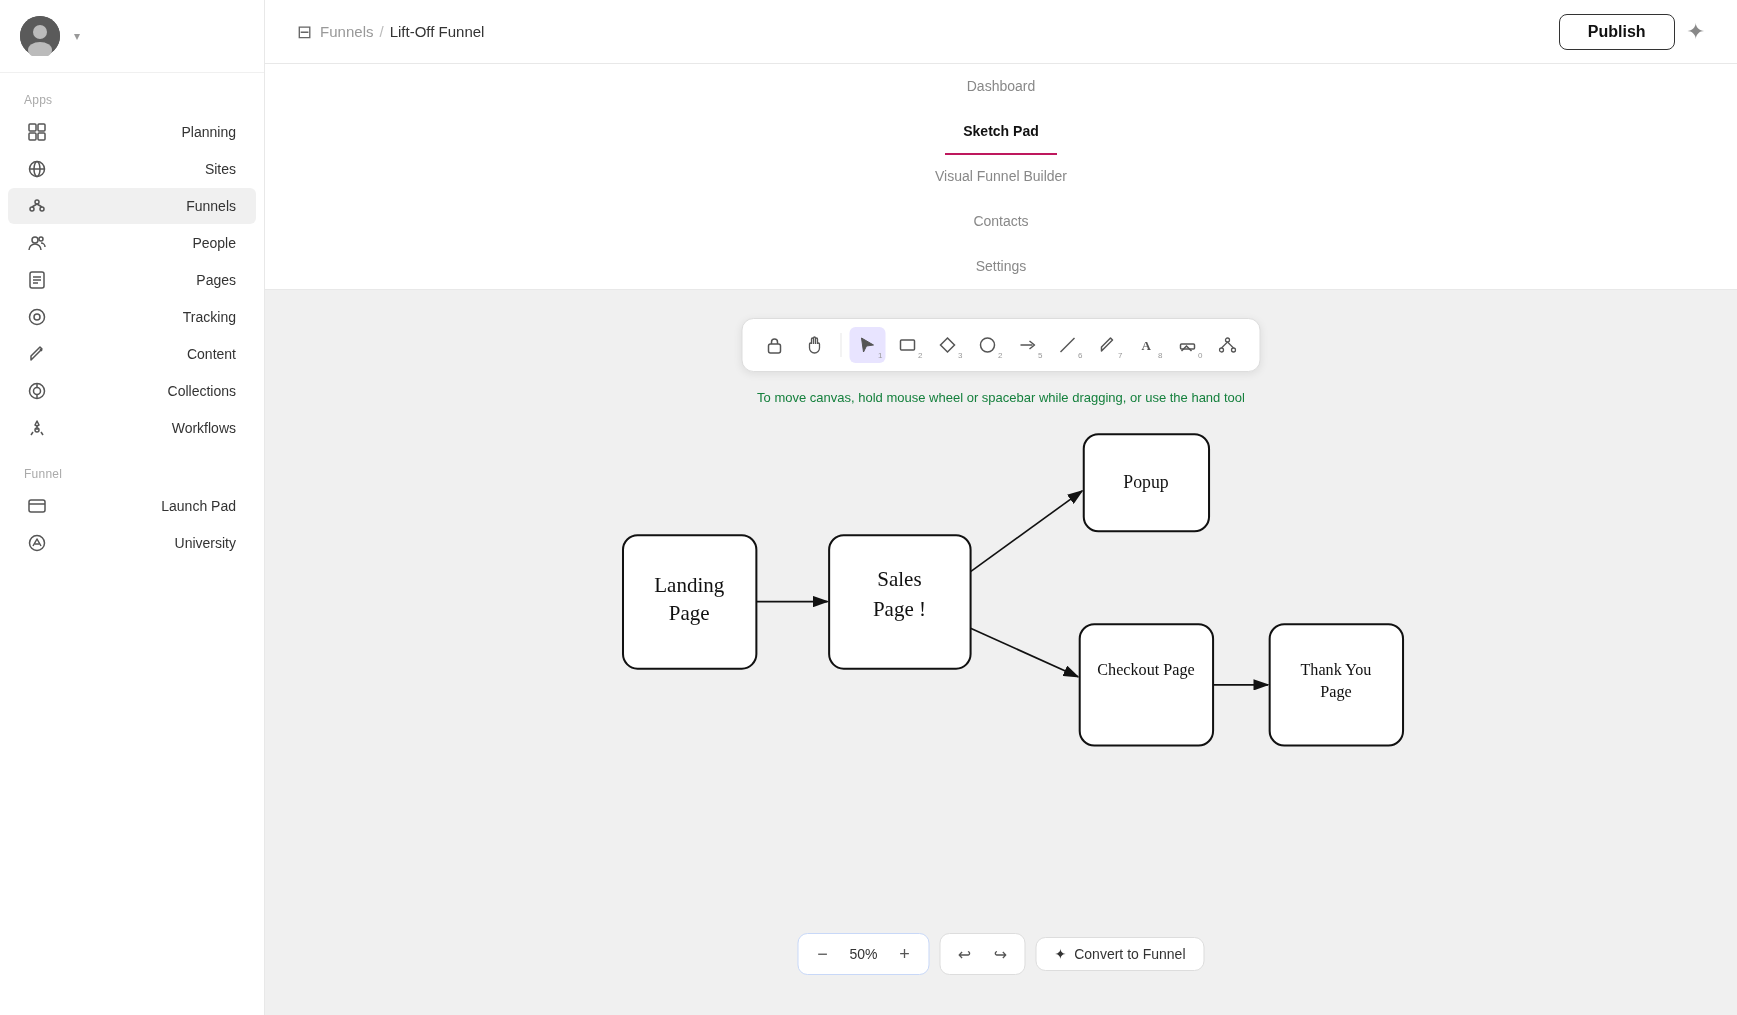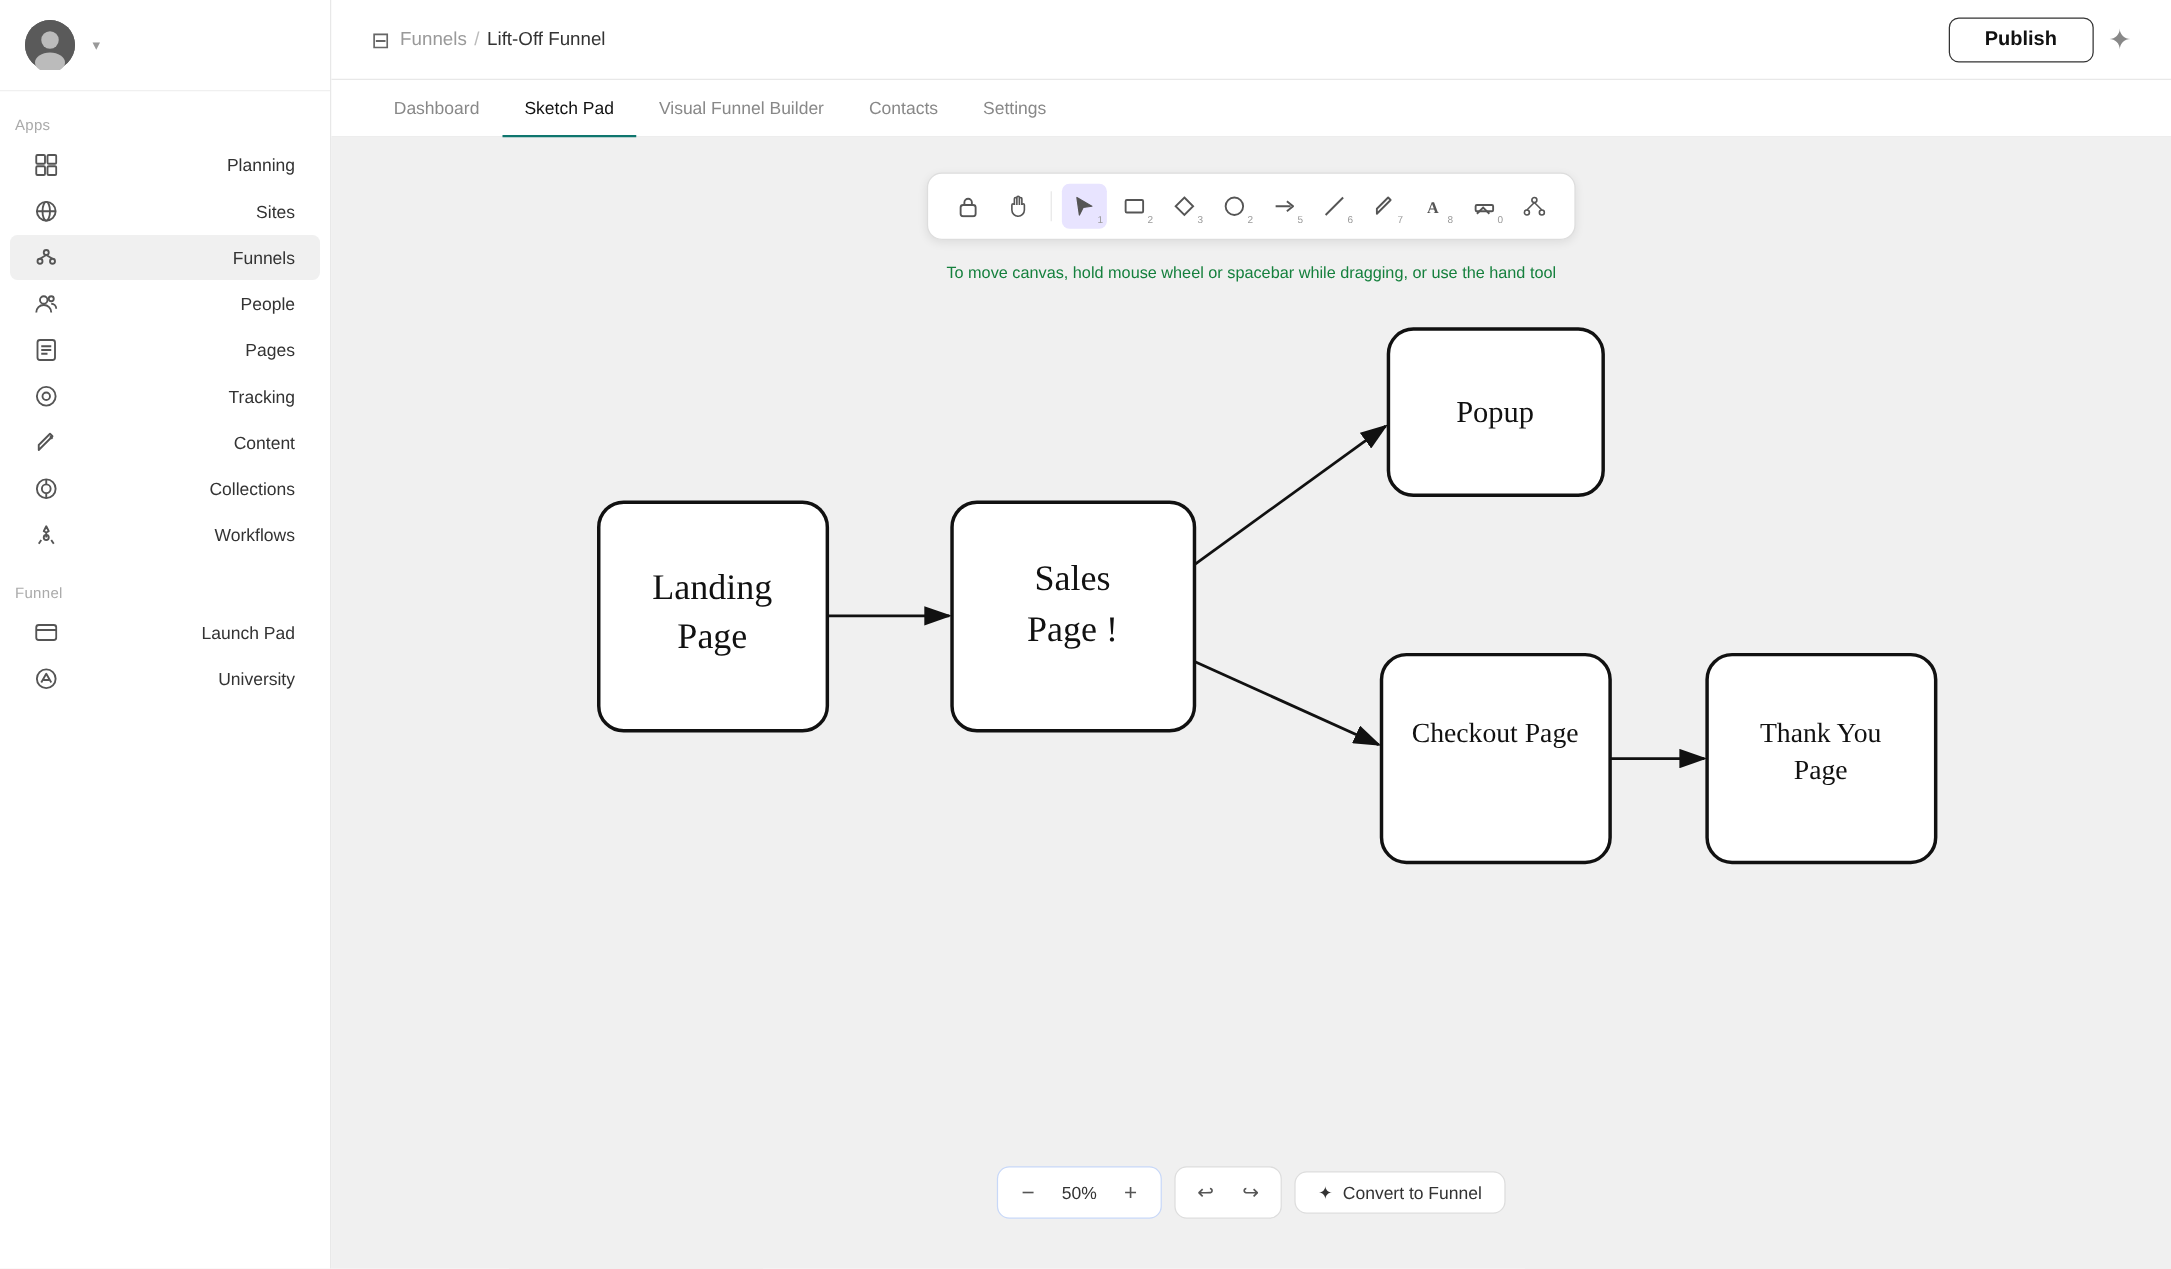--- a/index.html
+++ b/index.html
@@ -37,21 +37,21 @@
     }
     .sidebar-chevron {
       color: #999;
       font-size: 12px;
       margin-left: 4px;
     }
     .sidebar-section-label {
       font-size: 12px;
       color: #aaa;
       font-weight: 500;
-      padding: 20px 20px 6px 12px;
+      padding: 20px 20px 6px 24px;
       letter-spacing: 0.02em;
     }
     .sidebar-item {
       display: flex;
       align-items: center;
       padding: 9px 20px;
       cursor: pointer;
       gap: 12px;
       border-radius: 6px;
       margin: 1px 8px;
@@ -136,33 +136,34 @@
 
     
     .tabs {
       background: #fff;
       border-bottom: 1px solid #e8e8e8;
       padding: 0 32px;
       display: flex;
       align-items: center;
       gap: 0;
       flex-shrink: 0;
+      flex-direction: column;
     }
     .tab {
       padding: 14px 18px;
       font-size: 14px;
       color: #888;
       cursor: pointer;
       border-bottom: 2px solid transparent;
       margin-bottom: -1px;
     }
     .tab.active {
       color: #111;
-      border-bottom: 2px solid #0f766e;
-      font-weight: 400;
+      border-bottom: 2px solid #be185d;
+      font-weight: 700;
     }
 
     
     .canvas-area {
       flex: 1;
       position: relative;
       overflow: hidden;
       background: #f0f0f0;
     }
 

